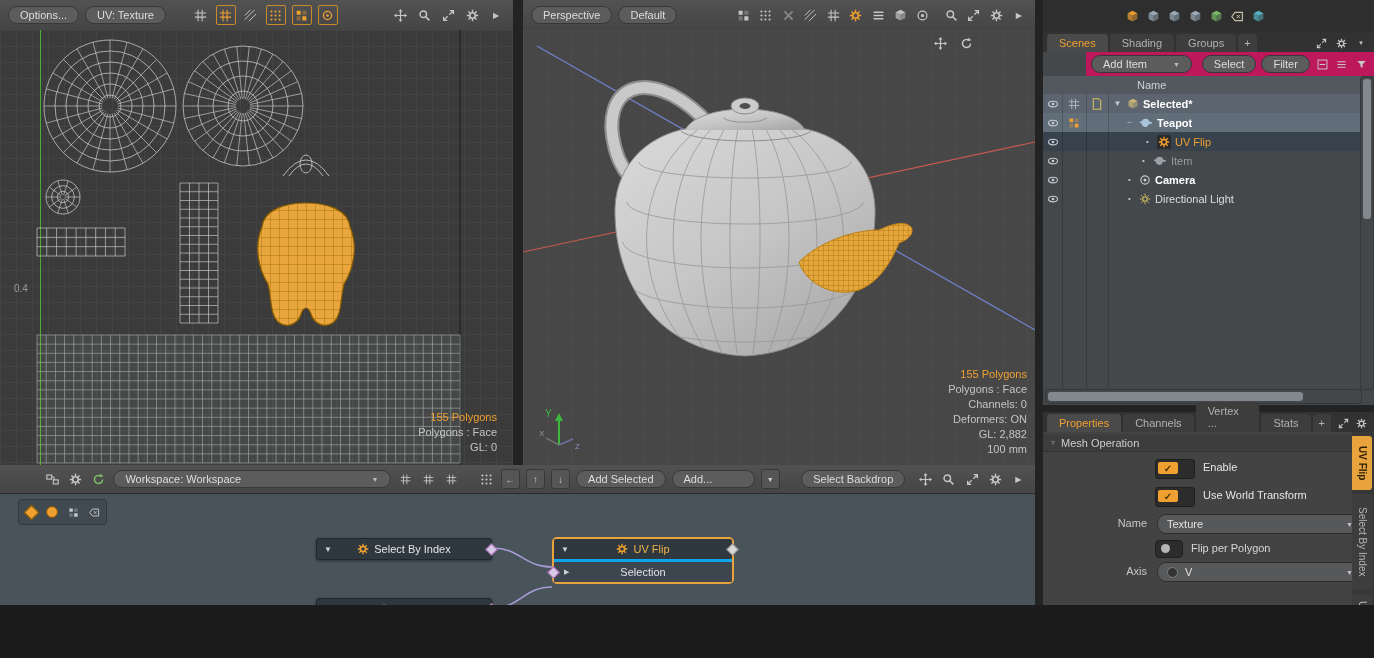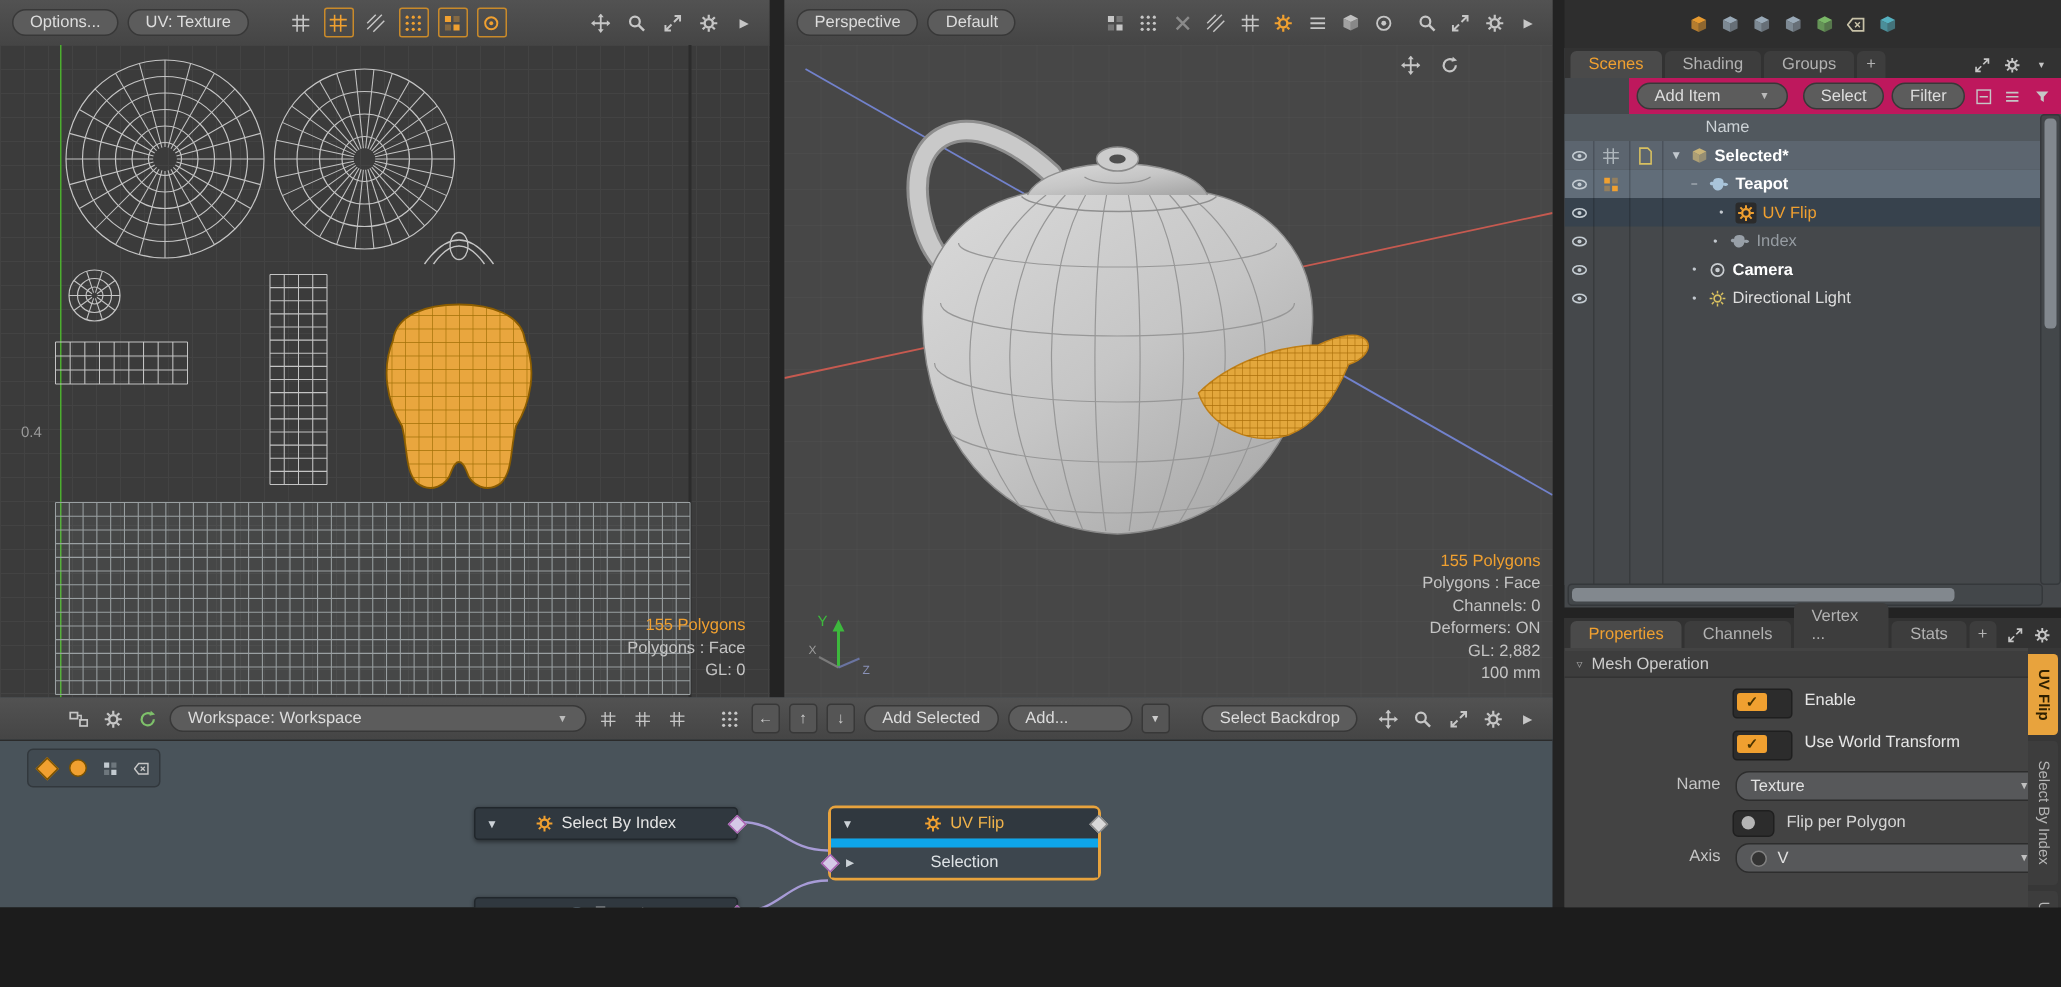--- a/index.html
+++ b/index.html
@@ -59,21 +59,21 @@
         display:flex;align-items:center;justify-content:center;gap:5px;color:#e4e4e4;font-size:11px;
         box-shadow:0 1px 3px rgba(0,0,0,.45);}
   .ntri{position:absolute;left:7px;font-size:8px;color:#ccd2d7;}
   .conn{position:absolute;width:7px;height:7px;background:#d5c9e6;border:1px solid #a75fae;transform:rotate(45deg);}
   .conn.r{right:-5px;top:50%;margin-top:-4px;}
   .conn.l{left:-5px;top:50%;margin-top:-4px;}
   .conn.out{background:#d8d8d8;border-color:#8a8a8a;}
   .nodegrp{position:absolute;border:2px solid #e8a33d;border-radius:5px;background:#3a434b;}
   .nhead{position:relative;height:20px;background:#30383f;border-radius:2px 2px 0 0;display:flex;align-items:center;
          justify-content:center;gap:5px;color:#f0b24a;font-size:11px;}
-  .nrow{position:relative;height:20px;background:#3d464e;border-top:6px solid #0ea5e9;display:flex;align-items:center;
+  .nrow{position:relative;height:20px;background:#3d464e;border-top:3px solid #0ea5e9;display:flex;align-items:center;
         justify-content:center;color:#dfe3e6;font-size:11px;}
   .nrow .ntri{left:10px;font-size:7px;}
   .sqbtn{width:18px;height:18px;background:#555555;border:1px solid #383838;border-radius:3px;color:#cccccc;
          display:inline-flex;align-items:center;justify-content:center;font-size:10px;}
   .scroll{background:#43474a;border:1px solid #35383b;border-radius:3px;}
   .thumb{background:#82888e;border-radius:3px;position:absolute;}
   .colline{position:absolute;top:0;bottom:0;width:1px;background:rgba(0,0,0,.18);}
   b{font-weight:bold;}
 </style>
 </head>
@@ -895,21 +895,21 @@
               <use href="#sym-eye"></use>
             </svg>
           </span>
         <span class="cell c2"></span>
           <span class="cell c3"></span>
         <span class="tree" style="padding-left:30px;">
           <span class="pref">•</span>
           <svg class="mini" style="color:#98a0a8;width:14px;" viewBox="0 0 16 12">
               <use href="#sym-teapot"></use>
             </svg>
-          <span class="lbl" style="color:#969ca2">Index</span>
+          <span class="lbl" style="color:#969ca2">Item</span>
         </span>
       </div>
 
       <div class="srow">
         <span class="cell ce">
             <svg class="mini" viewBox="0 0 16 16">
               <use href="#sym-eye"></use>
             </svg>
           </span>
         <span class="cell c2"></span>

